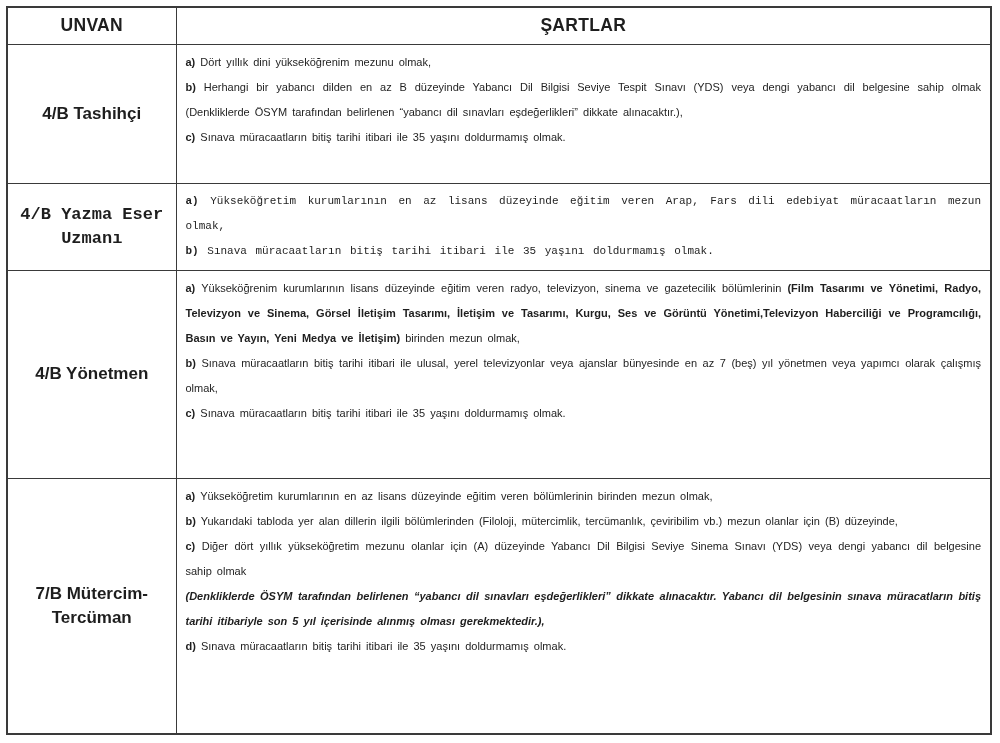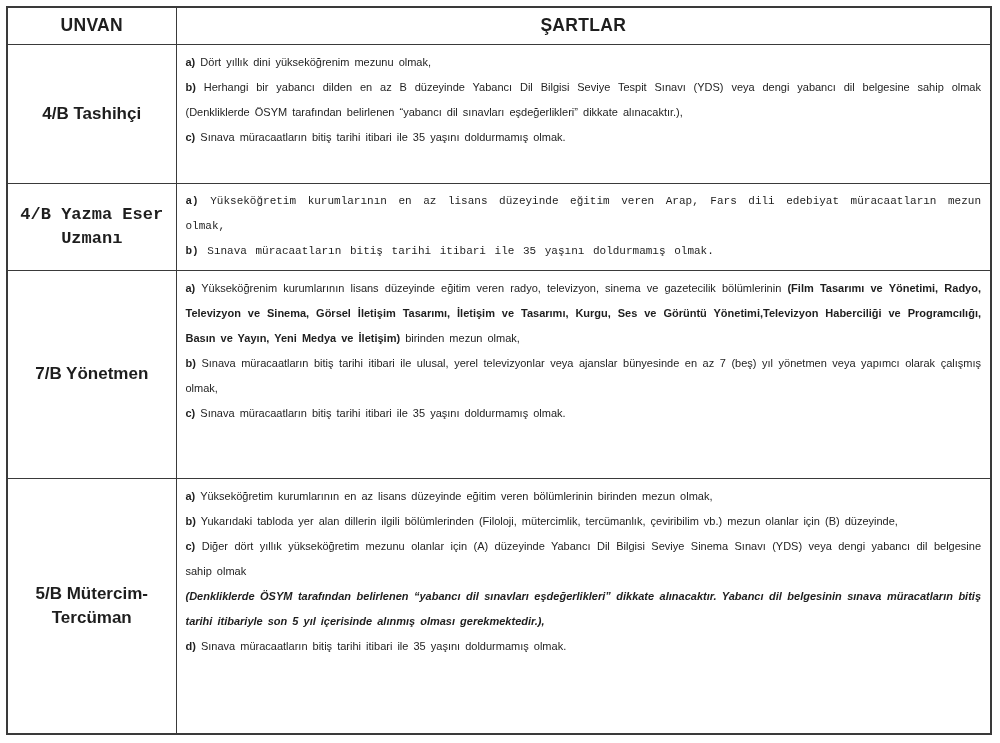--- a/index.html
+++ b/index.html
@@ -88,29 +88,29 @@
           </td>
         </tr>
         <tr>
           <td class="unvan-cell">4/B Yazma Eser Uzmanı</td>
           <td class="sartlar-cell">
             <p class="req"><span class="seg-b">a)</span><span class="seg-n"> Yükseköğretim kurumlarının en az lisans düzeyinde eğitim veren Arap, Fars dili edebiyat müracaatların mezun olmak,</span></p>
             <p class="req"><span class="seg-b">b)</span><span class="seg-n"> Sınava müracaatların bitiş tarihi itibari ile 35 yaşını doldurmamış olmak.</span></p>
           </td>
         </tr>
         <tr>
-          <td class="unvan-cell">7/B Yönetmen</td>
+          <td class="unvan-cell">4/B Yönetmen</td>
           <td class="sartlar-cell">
             <p class="req"><span class="seg-b">a)</span><span class="seg-n"> Yükseköğrenim kurumlarının lisans düzeyinde eğitim veren radyo, televizyon, sinema ve gazetecilik bölümlerinin </span><span class="seg-b">(Film Tasarımı ve Yönetimi, Radyo, Televizyon ve Sinema, Görsel İletişim Tasarımı, İletişim ve Tasarımı, Kurgu, Ses ve Görüntü Yönetimi,Televizyon Haberciliği ve Programcılığı, Basın ve Yayın, Yeni Medya ve İletişim)</span><span class="seg-n"> birinden mezun olmak,</span></p>
             <p class="req"><span class="seg-b">b)</span><span class="seg-n"> Sınava müracaatların bitiş tarihi itibari ile ulusal, yerel televizyonlar veya ajanslar bünyesinde en az 7 (beş) yıl yönetmen veya yapımcı olarak çalışmış olmak,</span></p>
             <p class="req"><span class="seg-b">c)</span><span class="seg-n"> Sınava müracaatların bitiş tarihi itibari ile 35 yaşını doldurmamış olmak.</span></p>
           </td>
         </tr>
         <tr>
-          <td class="unvan-cell">5/B Mütercim-Tercüman</td>
+          <td class="unvan-cell">7/B Mütercim-Tercüman</td>
           <td class="sartlar-cell">
             <p class="req"><span class="seg-b">a)</span><span class="seg-n"> Yükseköğretim kurumlarının en az lisans düzeyinde eğitim veren bölümlerinin birinden mezun olmak,</span></p>
             <p class="req"><span class="seg-b">b)</span><span class="seg-n"> Yukarıdaki tabloda yer alan dillerin ilgili bölümlerinden (Filoloji, mütercimlik, tercümanlık, çeviribilim vb.) mezun olanlar için (B) düzeyinde,</span></p>
             <p class="req"><span class="seg-b">c)</span><span class="seg-n"> Diğer dört yıllık yükseköğretim mezunu olanlar için (A) düzeyinde Yabancı Dil Bilgisi Seviye Sinema Sınavı (YDS) veya dengi yabancı dil belgesine sahip olmak</span></p>
             <p class="req"><span class="seg-bi">(Denkliklerde ÖSYM tarafından belirlenen “yabancı dil sınavları eşdeğerlikleri” dikkate alınacaktır. Yabancı dil belgesinin sınava müracatların bitiş tarihi itibariyle son 5 yıl içerisinde alınmış olması gerekmektedir.),</span></p>
             <p class="req"><span class="seg-b">d)</span><span class="seg-n"> Sınava müracaatların bitiş tarihi itibari ile 35 yaşını doldurmamış olmak.</span></p>
           </td>
         </tr>
       </tbody>
   </table>

